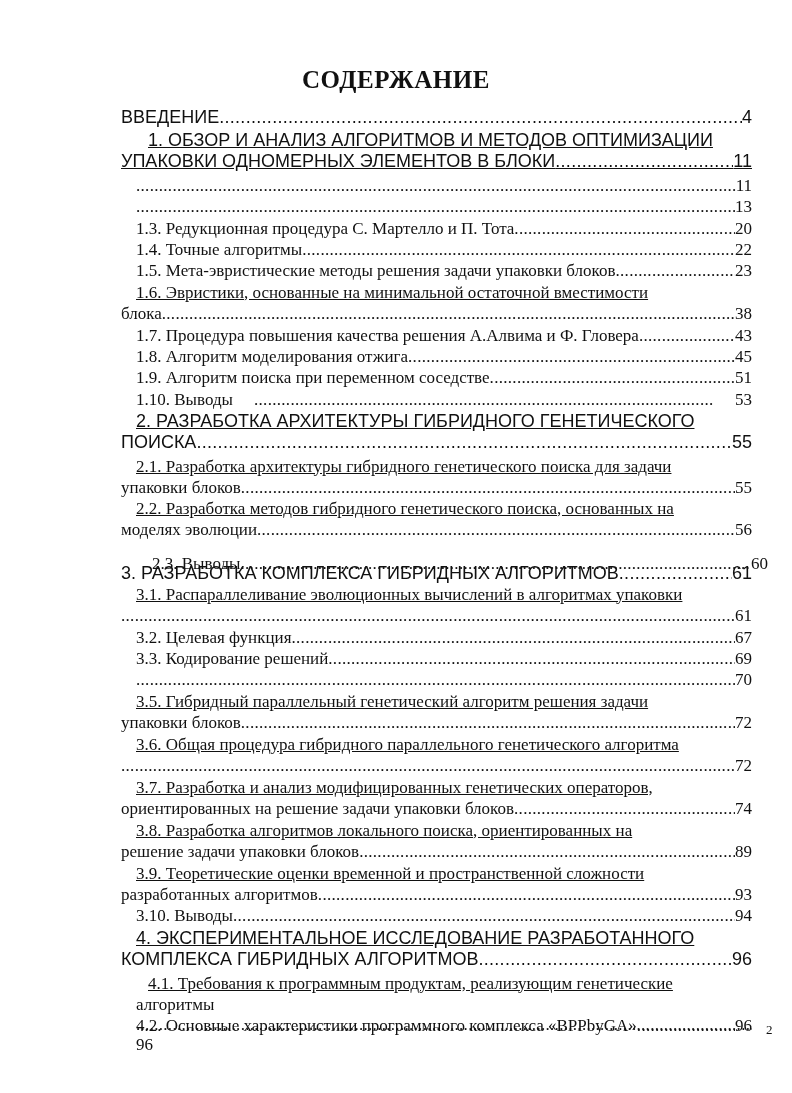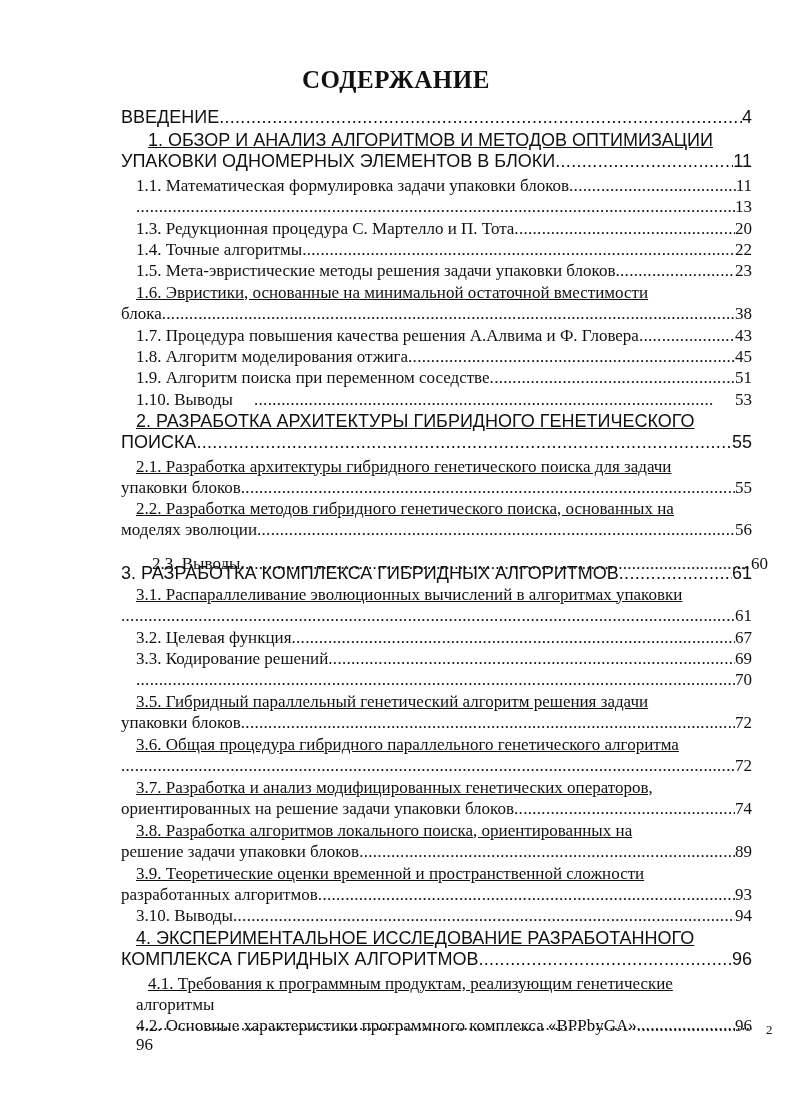--- a/index.html
+++ b/index.html
@@ -21,27 +21,26 @@
 
 <div class="title">СОДЕРЖАНИЕ</div>
 
 <div id="toc">
     <div class="line sans" style="top: 107px; left: 121px; width: 631px;">
       <span class="txt">ВВЕДЕНИЕ</span>
       <span class="dots"></span>
       <span class="pg">4</span>
     </div>
     <div class="cont sans" style="top: 129.5px; left: 148px;">1. ОБЗОР И АНАЛИЗ АЛГОРИТМОВ И МЕТОДОВ ОПТИМИЗАЦИИ</div>
-    <div class="line sans" style="top: 151px; left: 121px; width: 631px;">
+    <div class="line sans" style="top: 151px; left: 121px; width: 631px; text-decoration: underline;">
       <span class="txt">УПАКОВКИ ОДНОМЕРНЫХ ЭЛЕМЕНТОВ В БЛОКИ</span>
       <span class="dots"></span>
       <span class="pg">11</span>
     </div>
     <div class="line serif" style="top: 176px; left: 136px; width: 616px;">
-      <span class="txt">1.1. Математическая формулировка задачи упаковки блоков</span>
       <span class="dots"></span>
       <span class="pg">11</span>
     </div>
     <div class="line serif" style="top: 197px; left: 136px; width: 616px;">
       <span class="dots"></span>
       <span class="pg">13</span>
     </div>
     <div class="line serif" style="top: 219px; left: 136px; width: 616px;">
       <span class="txt">1.3. Редукционная процедура С. Мартелло и П. Тота</span>
       <span class="dots"></span>

